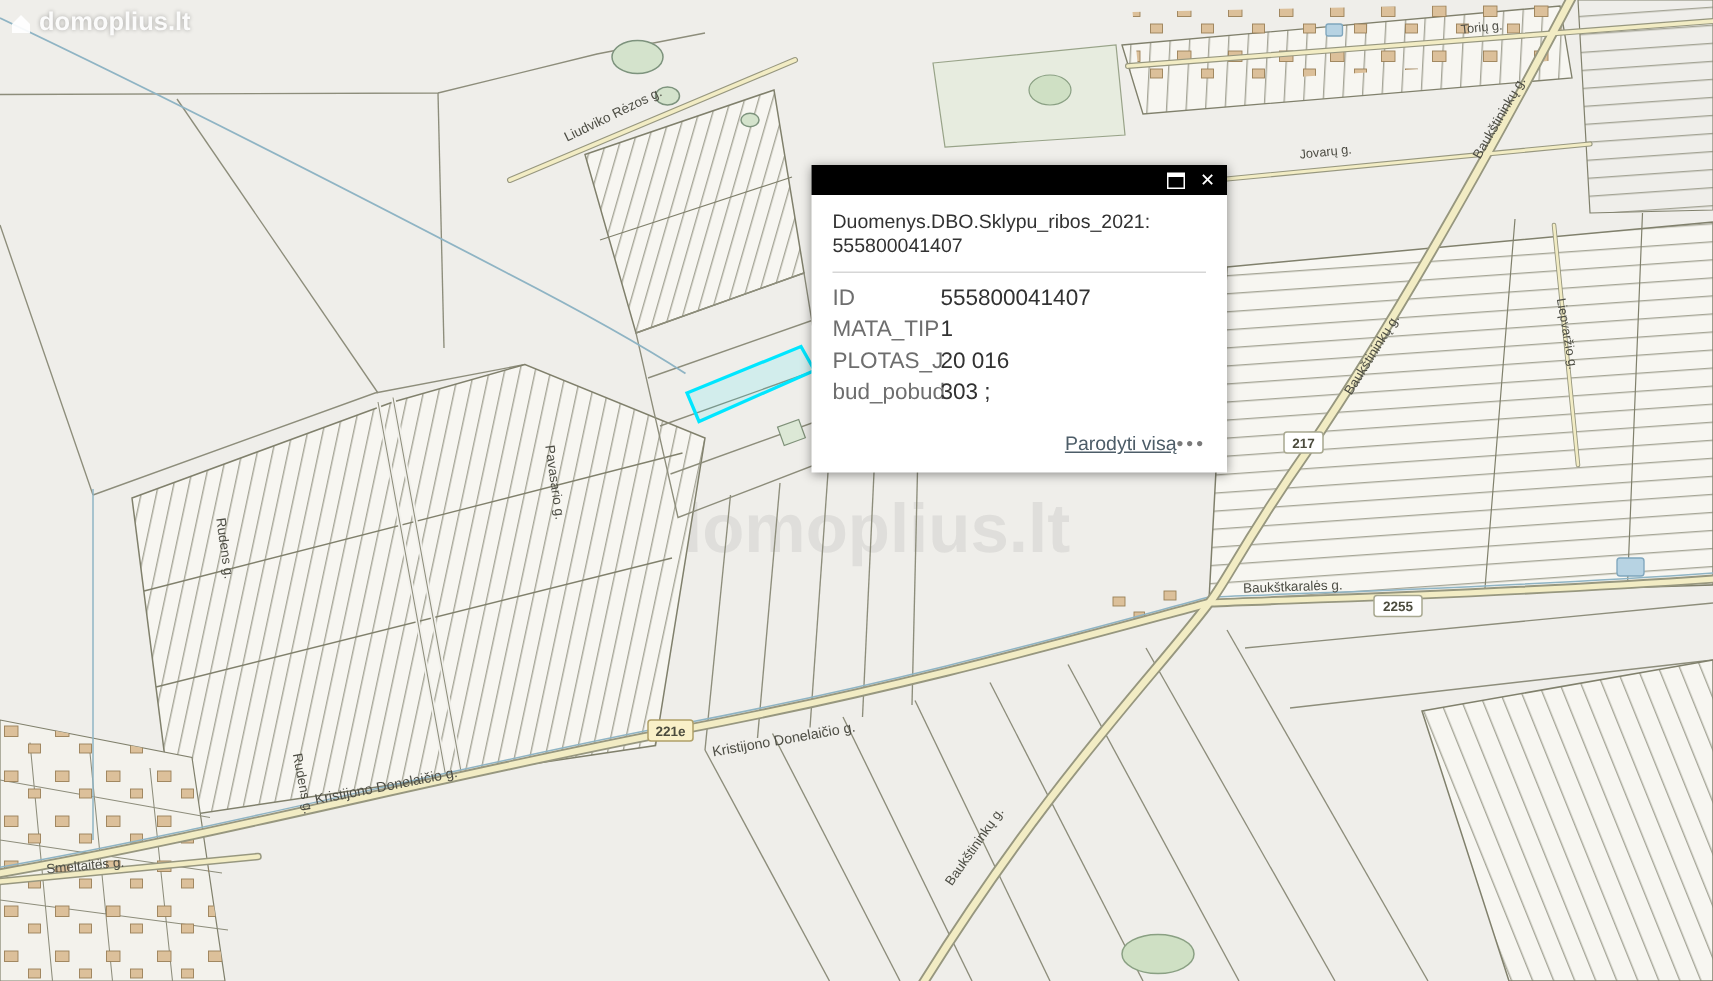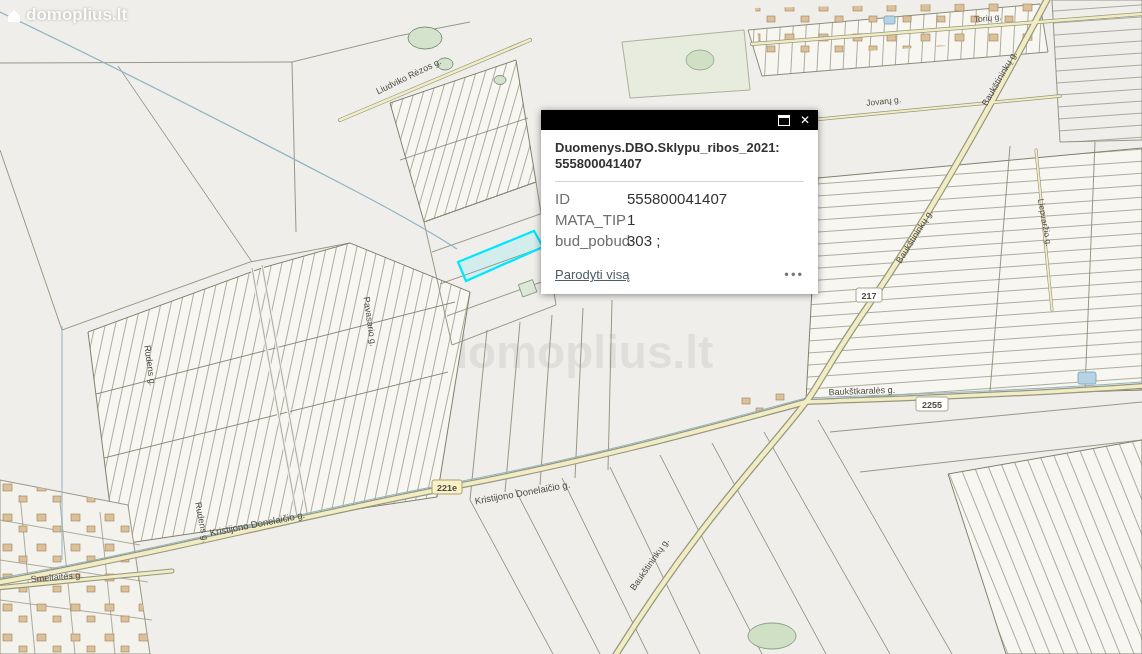--- a/index.html
+++ b/index.html
@@ -15,26 +15,26 @@
   .watermark svg{position:static;}
 
   
   .popup{position:absolute;left:541px;top:110px;width:277px;background:#fff;z-index:10;
          box-shadow:0 1px 7px rgba(0,0,0,.45);}
   .popup-header{height:20px;background:#000;display:flex;justify-content:flex-end;
                 align-items:center;gap:10px;padding:0 8px;}
   .icon-max{width:10px;height:7px;border:1px solid #fff;border-top-width:3px;cursor:pointer;}
   .icon-close{color:#fff;font-size:12px;line-height:1;cursor:pointer;}
   .popup-body{padding:10px 14px 12px;}
-  .popup-title{font-weight:bold;font-size:13px;color:#323232;line-height:16px;}
+  .popup-title{font-weight:normal;font-size:13px;color:#323232;line-height:16px;}
   .popup-sep{border:none;border-top:1px solid #d6d6d6;margin:9px 0 6px;}
   .field-row{display:flex;font-size:15px;line-height:21px;}
   .field-label{width:72px;flex:none;color:#6e6e6e;}
   .field-value{color:#323232;}
-  .popup-footer{display:flex;justify-content:space-between;align-items:center;margin-top:16px;}
+  .popup-footer{display:flex;justify-content:flex-end;align-items:center;margin-top:16px;}
   .popup-link{font-size:13px;color:#4d5d68;text-decoration:underline;cursor:pointer;}
   .popup-more{color:#7a7a7a;font-size:13px;letter-spacing:2px;cursor:pointer;line-height:1;}
 </style>
 </head>
 <body>
 
 <div class="stage">
 
   <svg width="1142" height="654" viewBox="0 0 1142 654">
     <defs>
@@ -237,20 +237,24 @@
 
       <div class="field-row">
         <span class="field-label">ID</span>
         <span class="field-value">555800041407</span>
       </div>
       <div class="field-row">
         <span class="field-label">MATA_TIP</span>
         <span class="field-value">1</span>
       </div>
       <div class="field-row">
+        <span class="field-label">PLOTAS_J</span>
+        <span class="field-value">20 016</span>
+      </div>
+      <div class="field-row">
         <span class="field-label">bud_pobud</span>
         <span class="field-value">303 ;</span>
       </div>
 
       <div class="popup-footer">
         <a class="popup-link">Parodyti visą</a>
         <span class="popup-more">•••</span>
       </div>
     </div>
   </div>

